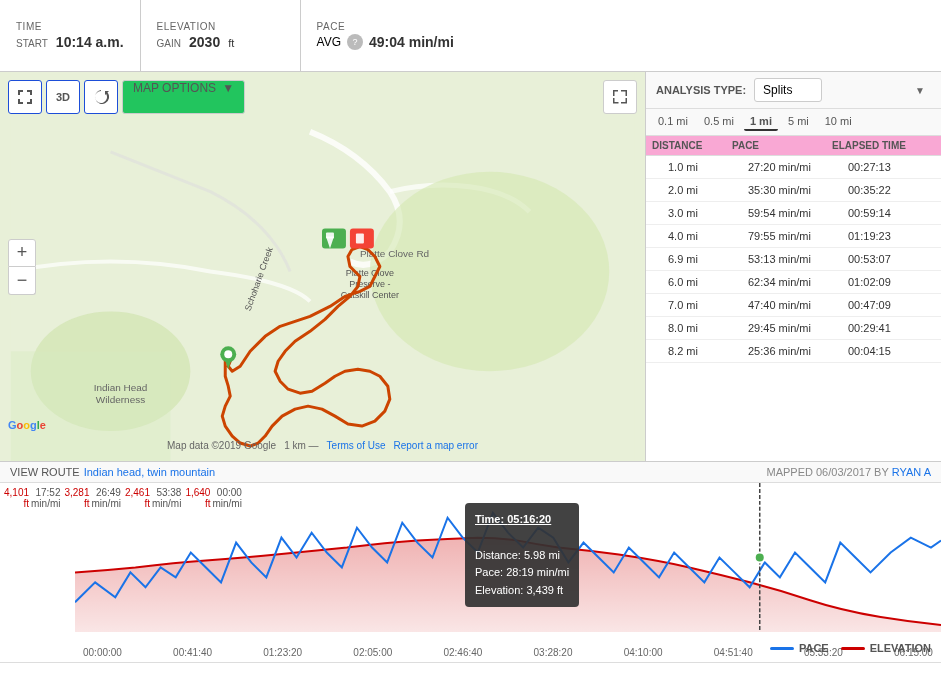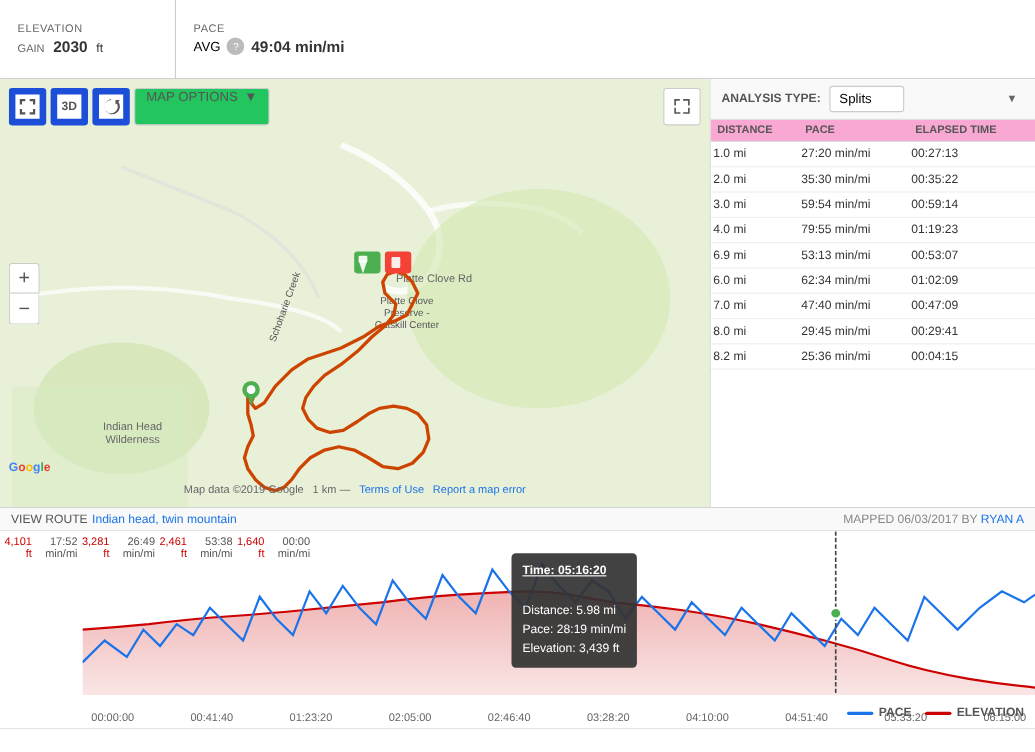--- a/index.html
+++ b/index.html
@@ -29,21 +29,21 @@
     }
 
     
     .map-container {
       flex: 1; position: relative; overflow: hidden; background: #e8f0d8;
     }
     .map-toolbar {
       position: absolute; top: 8px; left: 8px; display: flex; gap: 4px; z-index: 10;
     }
     .map-btn {
-      background: #fff; border: 6px solid #1d4ed8; border-radius: 3px; width: 34px; height: 34px;
+      background: #fff; border: 1px solid #1d4ed8; border-radius: 3px; width: 34px; height: 34px;
       display: flex; align-items: center; justify-content: center; cursor: pointer; font-size: 14px; color: #555;
     }
     .map-options-btn {
       background: #22c55e; border: 1px solid #ccc; border-radius: 3px; height: 34px; padding: 0 10px;
       display: flex; align-items: flex-start; gap: 6px; cursor: pointer; font-size: 12px; color: #555;
     }
     .map-fullscreen-btn {
       position: absolute; top: 8px; right: 8px; background: #fff; border: 1px solid #ccc;
       border-radius: 3px; width: 34px; height: 34px; display: flex; align-items: center; justify-content: center; cursor: pointer;
     }
@@ -102,21 +102,21 @@
     .splits-table::-webkit-scrollbar-thumb { background: #ccc; border-radius: 4px; }
 
     .splits-header {
       display: grid; grid-template-columns: 80px 100px 120px;
       padding: 4px 6px; border-bottom: 1px solid #ddd; background: #f9a8d4; position: sticky; top: 0;
     }
     .splits-col-header { font-size: 10px; font-weight: bold; color: #555; text-transform: uppercase; }
 
     .splits-row {
       display: grid; grid-template-columns: 80px 100px 120px;
-      padding: 5px 2px; border-bottom: 1px solid #eee;
+      padding: 5px 22px; border-bottom: 1px solid #eee;
     }
     .splits-cell { font-size: 11px; color: #333; }
 
     
     .view-route-bar {
       display: flex; align-items: flex-end; padding: 4px 10px; border-bottom: 1px solid #ddd; background: #f9f9f9; gap: 4px;
     }
     .view-route-label { font-size: 11px; color: #555; }
     .view-route-link { font-size: 11px; color: #1a73e8; cursor: pointer; }
     .mapped-info { margin-left: auto; font-size: 11px; color: #888; }
@@ -124,21 +124,21 @@
 
     
     .chart-area {
       height: 180px; position: relative; background: #fff; border-bottom: 1px solid #ddd; overflow: hidden;
     }
     .chart-y-labels {
       position: absolute; left: 0; top: 0; bottom: 30px; width: 75px; display: flex; flex-direction: row; justify-content: space-between; padding: 4px 4px 0 4px;
     }
     .chart-y-label { font-size: 10px; color: #555; text-align: right; padding-right: 4px; display: flex; justify-content: space-between; gap: 2px; }
     .chart-y-elev { font-size: 10px; color: #c00; }
-    .chart-y-pace { font-size: 10px; color: #555; margin-left: 10px; }
+    .chart-y-pace { font-size: 10px; color: #555; }
     .chart-main { position: absolute; left: 75px; right: 0; top: 0; bottom: 30px; }
     .chart-x-labels {
       position: absolute; left: 75px; right: 0; bottom: 4px; display: flex; justify-content: space-between; padding: 0 8px;
     }
     .chart-x-label { font-size: 10px; color: #666; text-align: center; }
 
     
     .chart-tooltip {
       position: absolute; background: rgba(50,50,50,0.92); color: #fff; border-radius: 4px;
       padding: 8px 10px; font-size: 11px; line-height: 1.6; z-index: 20;
@@ -154,20 +154,27 @@
     .legend-line { width: 24px; height: 3px; border-radius: 2px; }
     .legend-label { font-size: 11px; font-weight: bold; color: #555; }
 
     
     .route-path { fill: none; stroke: #cc4400; stroke-width: 3; stroke-linecap: round; stroke-linejoin: round; }
   </style>
 </head>
 <body>
 
 <div class="top-bar">
+  <div class="top-section" style="min-width:140px;">
+    <span class="label">TIME</span>
+    <div class="sub">
+      <span class="sub-label">START</span>
+      <span class="sub-value">10:14 a.m.</span>
+    </div>
+  </div>
   <div class="top-section" style="min-width:160px;">
     <span class="label">ELEVATION</span>
     <div class="sub">
       <span class="sub-label">GAIN</span>
       <span class="sub-value">2030</span>
       <span class="sub-unit">ft</span>
     </div>
   </div>
   <div class="pace-section">
     <span class="label">PACE</span>
@@ -268,20 +275,27 @@
       <div class="select-wrapper">
         <select class="analysis-select">
           <option>Splits</option>
           <option>Pace</option>
           <option>Elevation</option>
         </select>
         <span class="select-arrow">▼</span>
       </div>
     </div>
 
+    <div class="distance-tabs">
+      <span class="dist-tab">0.1 mi</span>
+      <span class="dist-tab">0.5 mi</span>
+      <span class="dist-tab" style="font-weight:bold; border-bottom: 2px solid #333;">1 mi</span>
+      <span class="dist-tab">5 mi</span>
+      <span class="dist-tab">10 mi</span>
+    </div>
 
     <div class="splits-header">
       <span class="splits-col-header">DISTANCE</span>
       <span class="splits-col-header">PACE</span>
       <span class="splits-col-header">ELAPSED TIME</span>
     </div>
 
     <div class="splits-table" id="splits-table-body">
     <div class="splits-row">
     <span class="splits-cell">1.0 mi</span>

